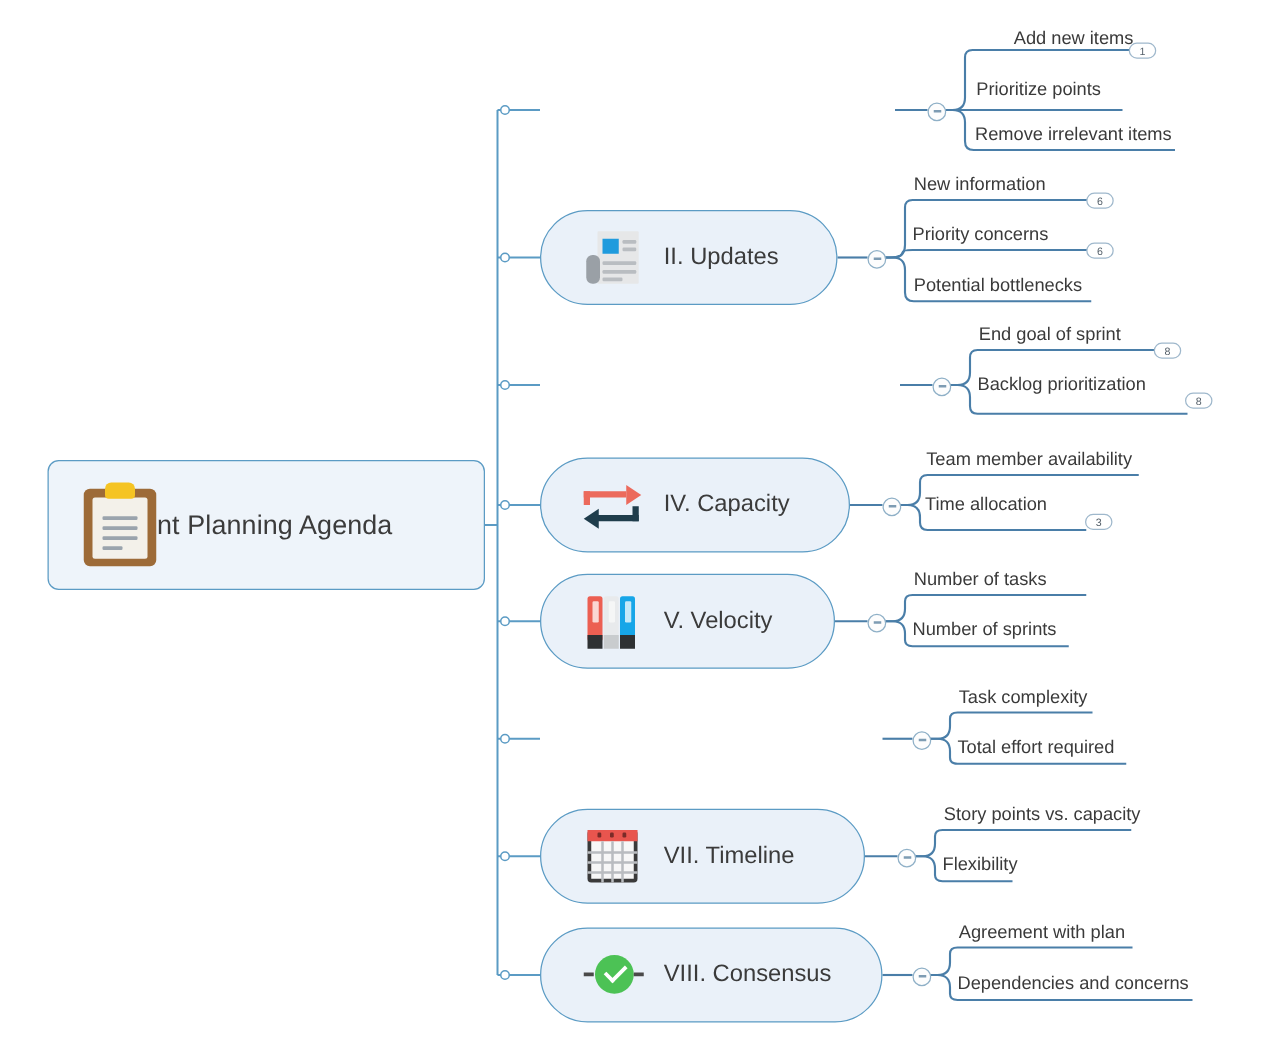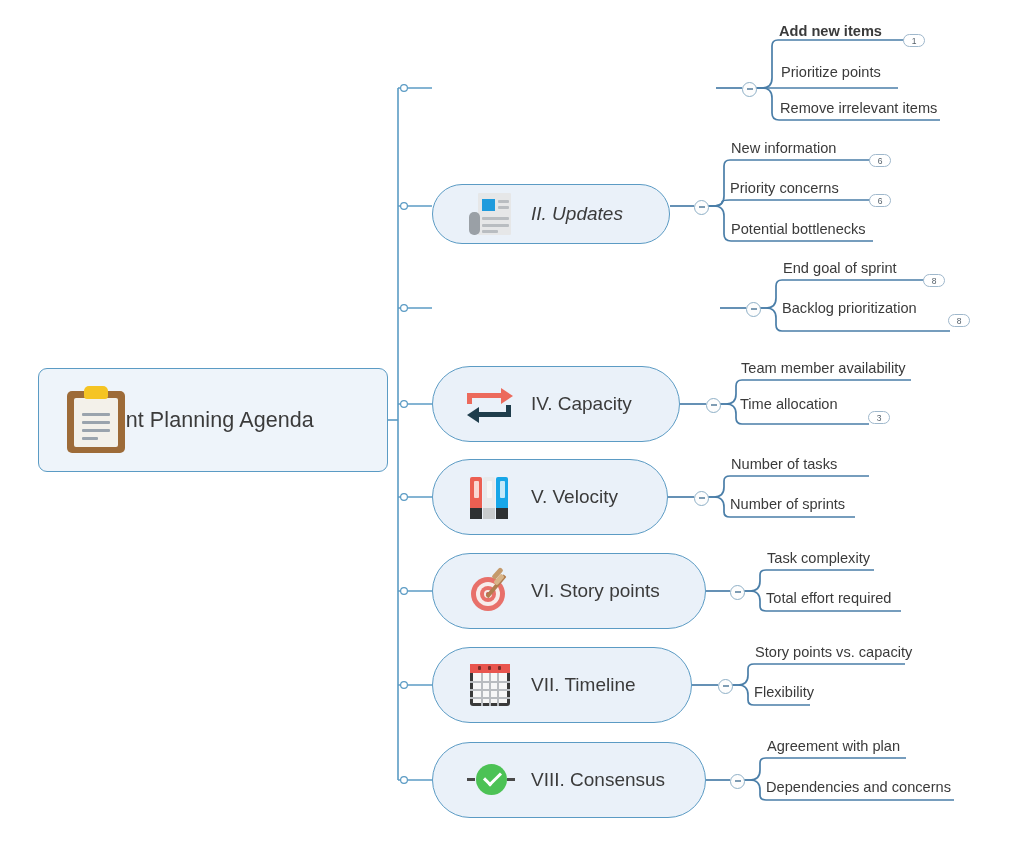--- a/index.html
+++ b/index.html
@@ -230,26 +230,26 @@
       <span class="ln" style="left:15px;top:30px;width:28px;"></span>
       <span class="ln" style="left:15px;top:38px;width:28px;"></span>
       <span class="ln" style="left:15px;top:46px;width:16px;"></span>
     </span>
     <span class="root-label">Sprint Planning Agenda</span>
   </div>
 
   <div class="collapse" style="left:742px;top:81.5px;">
       <i></i>
     </div>
-  <div class="subitem" style="left:779px;top:24px;font-weight:bold;">Add new items</div>
+  <div class="subitem" style="left:811px;top:24px;">Add new items</div>
   <div class="badge" style="left:903px;top:34px;">1</div>
   <div class="subitem" style="left:781px;top:65px;">Prioritize points</div>
   <div class="subitem" style="left:780px;top:101px;">Remove irrelevant items</div>
 
-  <div class="branch" style="left:432px;top:184px;width:238px;height:60px;font-style:italic;">
+  <div class="branch" style="left:432px;top:168px;width:238px;height:76px;">
     <span class="bicon">
       <span class="ic-news">
         <span class="page"></span>
           <span class="roll"></span>
           <span class="sq"></span>
         <span class="ln" style="left:29px;top:7px;width:11px;"></span>
         <span class="ln" style="left:29px;top:13px;width:11px;"></span>
         <span class="ln" style="left:13px;top:24px;width:27px;"></span>
         <span class="ln" style="left:13px;top:31px;width:27px;"></span>
         <span class="ln" style="left:13px;top:37px;width:16px;"></span>
@@ -312,35 +312,20 @@
       </span>
     </span>
     <span class="branch-label">V. Velocity</span>
   </div>
   <div class="collapse" style="left:694px;top:490.5px;">
       <i></i>
     </div>
   <div class="subitem" style="left:731px;top:457px;">Number of tasks</div>
   <div class="subitem" style="left:730px;top:497px;">Number of sprints</div>
 
-  <div class="branch" style="left:432px;top:553px;width:274px;height:76px;">
-    <span class="bicon">
-      <span class="ic-targ">
-        <span class="r" style="left:2px;top:6px;width:34px;height:34px;background:#e8706a;"></span>
-        <span class="r" style="left:7px;top:11px;width:24px;height:24px;background:#f7eceb;"></span>
-        <span class="r" style="left:11px;top:15px;width:16px;height:16px;background:#e8706a;"></span>
-        <span class="r" style="left:15px;top:19px;width:8px;height:8px;background:#f7eceb;"></span>
-        <span class="r" style="left:17px;top:21px;width:4px;height:4px;background:#c9534c;"></span>
-        <span class="arrow"></span>
-          <span class="fl"></span>
-          <span class="fl2"></span>
-      </span>
-    </span>
-    <span class="branch-label">VI. Story points</span>
-  </div>
   <div class="collapse" style="left:730px;top:584.5px;">
       <i></i>
     </div>
   <div class="subitem" style="left:767px;top:551px;">Task complexity</div>
   <div class="subitem" style="left:766px;top:591px;">Total effort required</div>
 
   <div class="branch" style="left:432px;top:647px;width:260px;height:76px;">
     <span class="bicon">
       <span class="ic-cal">
         <span class="inner"></span>

